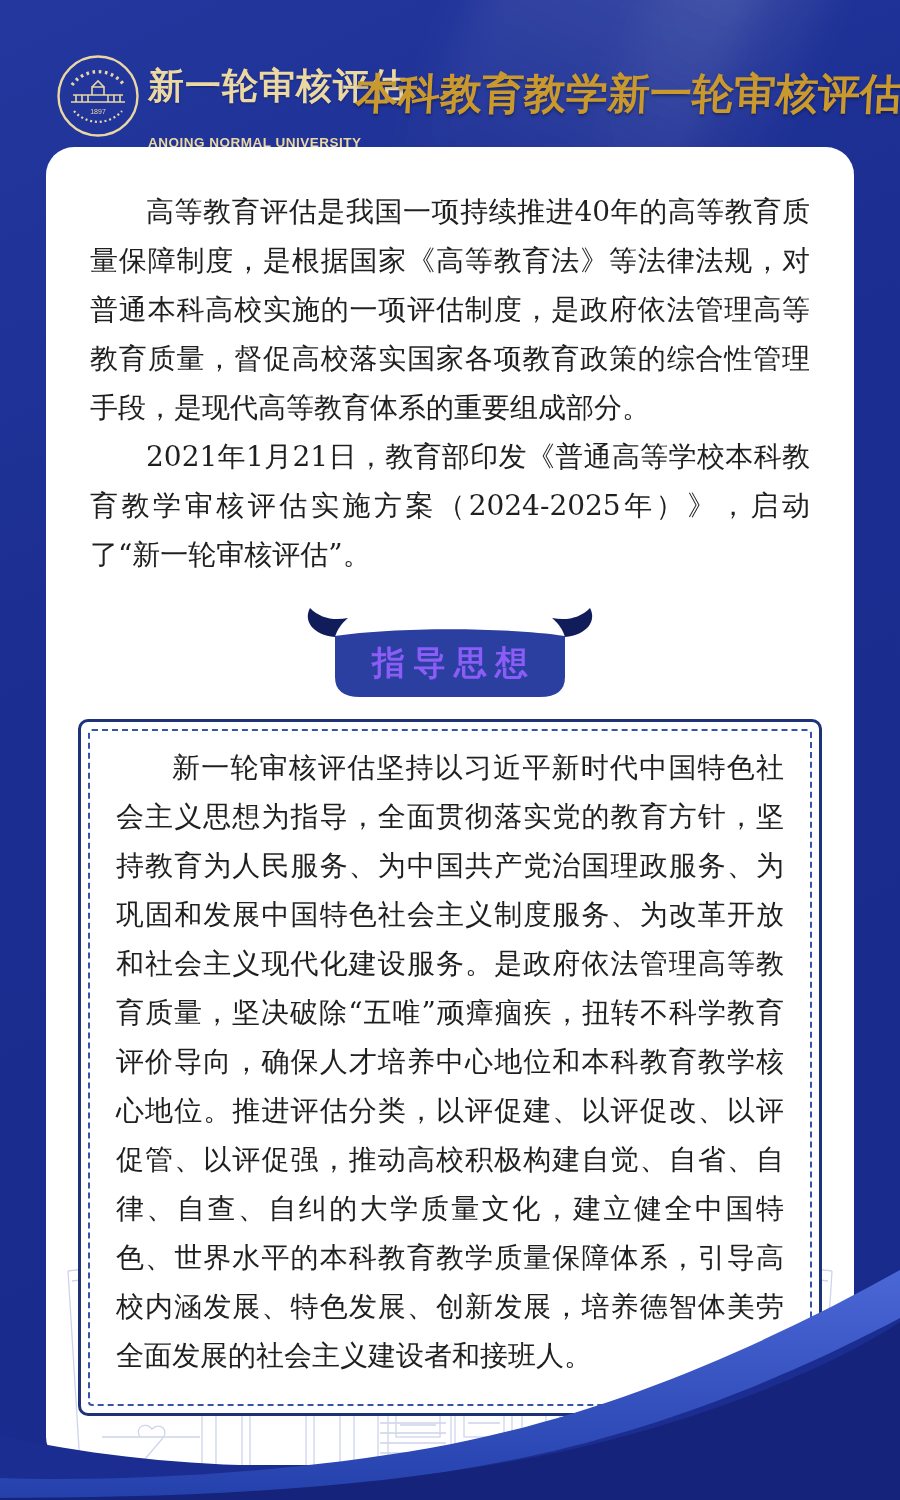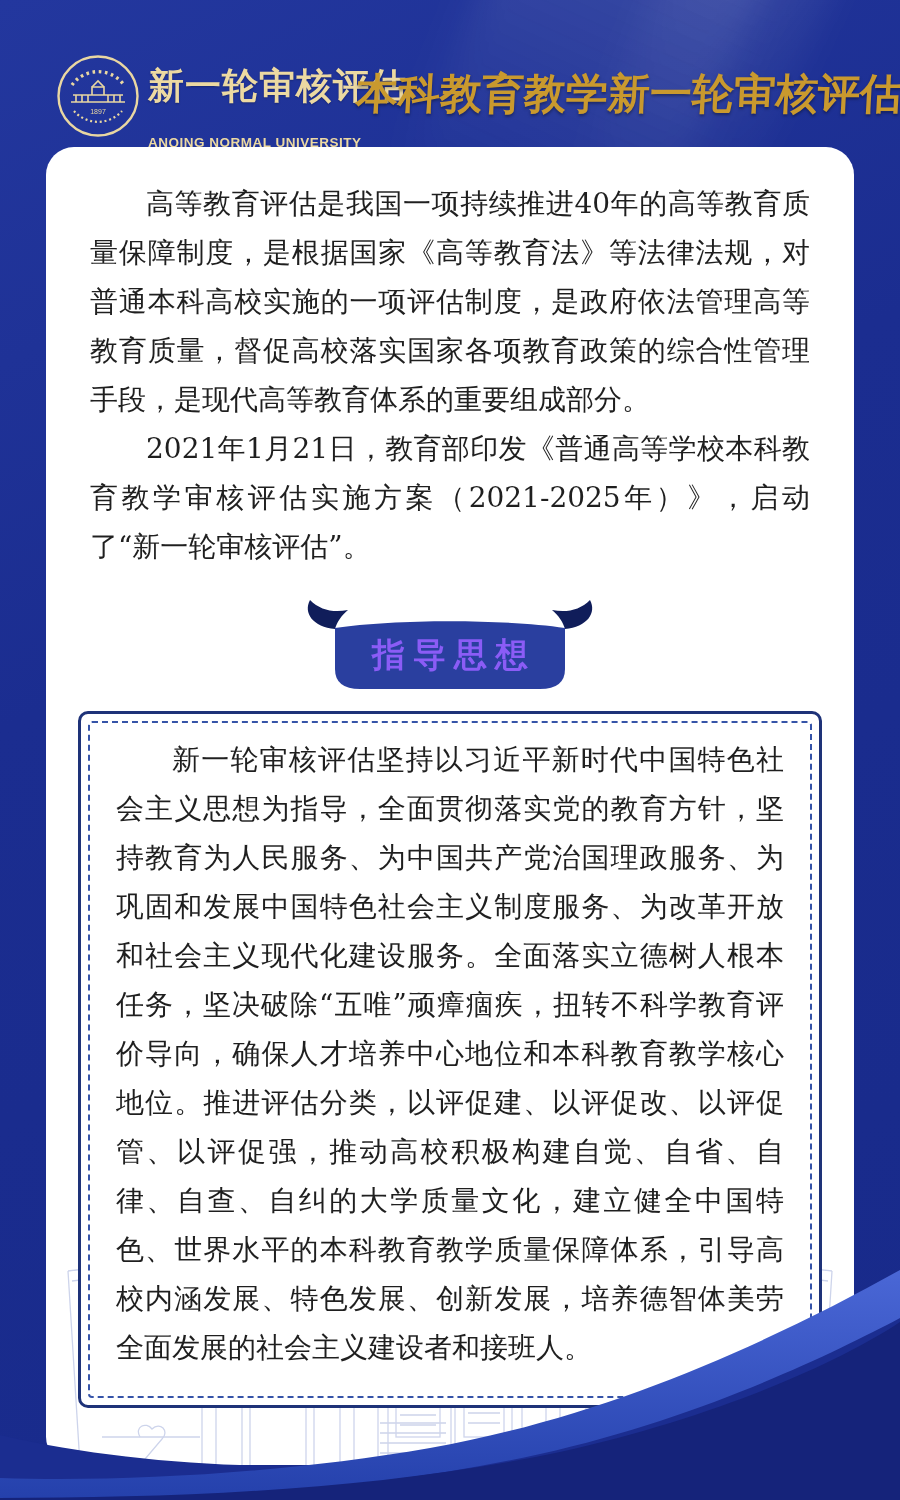--- a/index.html
+++ b/index.html
@@ -19,21 +19,21 @@
   .uni-cn{font-family:"DejaVu Serif","Liberation Serif",serif;font-size:36px;font-weight:bold;
           color:#ecd9a2;letter-spacing:1px;white-space:nowrap;text-shadow:0 1px 2px rgba(0,0,0,.25);}
   .uni-en{margin-top:24px;font-size:13.5px;font-weight:bold;color:#ecd9a2;letter-spacing:.5px;white-space:nowrap;}
   .banner-title{position:absolute;top:66px;left:356px;width:505px;
           font-family:"DejaVu Serif","Liberation Serif",serif;font-size:42px;font-weight:bold;
           color:#c9992e;letter-spacing:0;white-space:nowrap;transform:skewX(-3deg);
           text-shadow:0 2px 3px rgba(0,0,0,.35);}
 
   
   .card{position:absolute;top:147px;left:46px;width:808px;height:1318px;background:#ffffff;
-        border-radius:28px;overflow:hidden;box-sizing:border-box;padding-top:32px;z-index:1;}
+        border-radius:28px;overflow:hidden;box-sizing:border-box;padding-top:40px;z-index:1;}
   .para{margin:0 44px;font-family:"DejaVu Serif","Liberation Serif",serif;font-size:28px;
         line-height:49px;color:#1f1f1f;text-align:justify;text-indent:2em;}
 
   
   .ribbon{position:relative;width:300px;height:94px;margin:26px auto 0;}
   .ribbon svg{position:absolute;inset:0;}
   .ribbon-label{position:absolute;left:0;right:0;top:36px;text-align:center;color:#8b5cf6;
         font-size:33px;font-weight:bold;letter-spacing:8px;text-indent:8px;
         font-family:"Liberation Sans",sans-serif;}
 
@@ -77,37 +77,37 @@
   <div class="uni-block">
     <div class="uni-cn">新一轮审核评估</div>
     <div class="uni-en">ANQING NORMAL UNIVERSITY</div>
   </div>
 
   <div class="banner-title">本科教育教学新一轮审核评估</div>
 
   <div class="card">
 
     <p class="para">高等教育评估是我国一项持续推进40年的高等教育质量保障制度，是根据国家《高等教育法》等法律法规，对普通本科高校实施的一项评估制度，是政府依法管理高等教育质量，督促高校落实国家各项教育政策的综合性管理手段，是现代高等教育体系的重要组成部分。</p>
-    <p class="para">2021年1月21日，教育部印发《普通高等学校本科教育教学审核评估实施方案（2021-2025年）》，启动了“新一轮审核评估”。</p>
+    <p class="para">2021年1月21日，教育部印发《普通高等学校本科教育教学审核评估实施方案（2024-2025年）》，启动了“新一轮审核评估”。</p>
 
     <div class="ribbon">
       <svg viewBox="0 0 300 94">
 
         <path d="M35,32 C13,30 3,16 10,3 C20,13 33,16 48,13 C41,19 37,25 35,32 Z" fill="#101d5a"></path>
 
         <path d="M265,32 C287,30 297,16 290,3 C280,13 267,16 252,13 C259,19 263,25 265,32 Z" fill="#101d5a"></path>
 
         <path d="M35,31 C95,22 205,22 265,31 L265,72 Q265,92 240,92 L60,92 Q35,92 35,72 Z" fill="#2a3f9f"></path>
       </svg>
       <span class="ribbon-label">指导思想</span>
     </div>
 
     <div class="box-outer">
       <div class="box-inner">
-        <p class="para box-para">新一轮审核评估坚持以习近平新时代中国特色社会主义思想为指导，全面贯彻落实党的教育方针，坚持教育为人民服务、为中国共产党治国理政服务、为巩固和发展中国特色社会主义制度服务、为改革开放和社会主义现代化建设服务。全面落实立德树人根本任务，坚决破除“五唯”顽瘴痼疾，扭转不科学教育评价导向，确保人才培养中心地位和本科教育教学核心地位。推进评估分类，以评促建、以评促改、以评促管、以评促强，推动高校积极构建自觉、自省、自律、自查、自纠的大学质量文化，建立健全中国特色、世界水平的本科教育教学质量保障体系，引导高校内涵发展、特色发展、创新发展，培养德智体美劳全面发展的社会主义建设者和接班人。</p>
+        <p class="para box-para">新一轮审核评估坚持以习近平新时代中国特色社会主义思想为指导，全面贯彻落实党的教育方针，坚持教育为人民服务、为中国共产党治国理政服务、为巩固和发展中国特色社会主义制度服务、为改革开放和社会主义现代化建设服务。是政府依法管理高等教育质量，坚决破除“五唯”顽瘴痼疾，扭转不科学教育评价导向，确保人才培养中心地位和本科教育教学核心地位。推进评估分类，以评促建、以评促改、以评促管、以评促强，推动高校积极构建自觉、自省、自律、自查、自纠的大学质量文化，建立健全中国特色、世界水平的本科教育教学质量保障体系，引导高校内涵发展、特色发展、创新发展，培养德智体美劳全面发展的社会主义建设者和接班人。</p>
       </div>
     </div>
 
     <svg class="watermark" viewBox="0 0 800 228">
       <g stroke="#c5cde8" stroke-width="1.3" fill="none">
 
         <path d="M18,34 C210,10 590,10 782,34"></path>
         <path d="M22,44 C212,21 588,21 778,44"></path>
         <path d="M28,62 C215,40 585,40 772,62"></path>
         <path d="M34,84 C220,63 580,63 766,84"></path>

